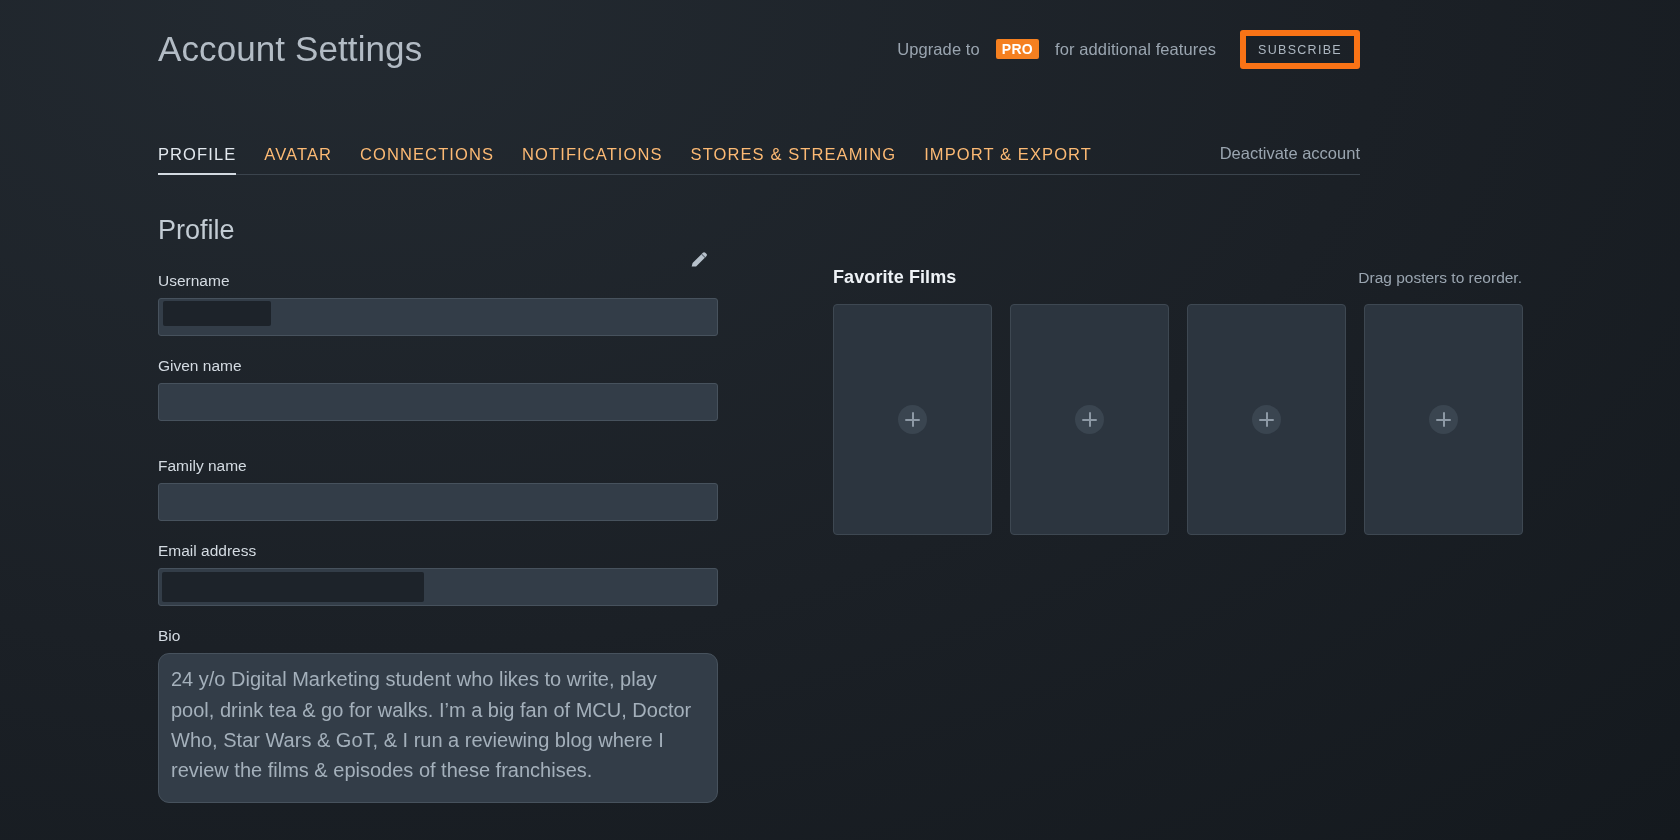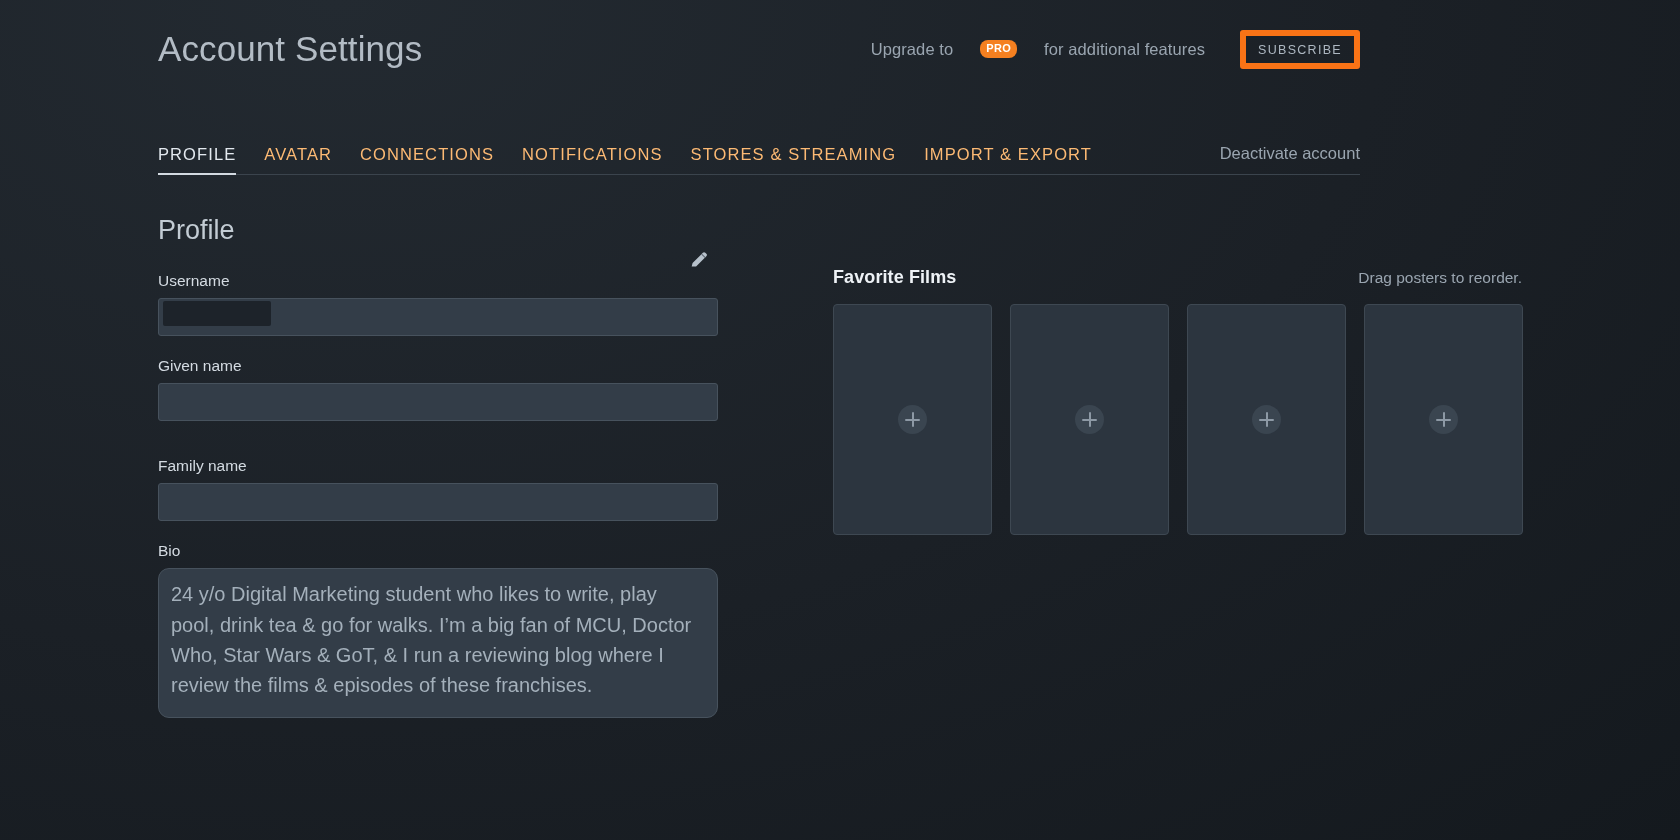--- a/index.html
+++ b/index.html
@@ -39,37 +39,37 @@
     font-size: 35px;
     font-weight: 300;
     color: #b3bcc5;
     letter-spacing: 0.1px;
     line-height: 1;
     padding-top: 4px;
   }
   .upgrade-wrap {
     display: flex;
     align-items: center;
-    gap: 27px;
+    gap: 16px;
     padding-top: 6px;
   }
   .upgrade-text {
     font-size: 16.5px;
     color: #9aa5b0;
     letter-spacing: 0.1px;
   }
   .pro-badge {
     display: inline-block;
     background: #f58020;
     color: #ffffff;
-    font-size: 11px;
+    font-size: 14px;
     font-weight: bold;
     letter-spacing: 0.3px;
     padding: 3px 6px 3px 6px;
-    border-radius: 8px;
+    border-radius: 2px;
     line-height: 1.05;
   }
   .subscribe-btn {
     margin-left: 8px;
     border: 6px solid #f97316;
     background: transparent;
     color: #aeb8c2;
     font-size: 12.5px;
     letter-spacing: 1.3px;
     padding: 7px 12px 6px 12px;
@@ -317,20 +317,26 @@
         <div class="field">
           <label class="field-label">Given name</label>
           <div class="input"></div>
         </div>
         <div class="field">
           <label class="field-label">Family name</label>
           <div class="input"></div>
         </div>
       </div>
 
+      <div class="field">
+        <label class="field-label">Email address</label>
+        <div class="input">
+          <span class="redact email"></span>
+        </div>
+      </div>
 
 
       <div class="field">
         <label class="field-label">Bio</label>
         <div class="textarea">24 y/o Digital Marketing student who likes to write, play pool, drink tea &amp; go for walks. I’m a big fan of MCU, Doctor Who, Star Wars &amp; GoT, &amp; I run a reviewing blog where I review the films &amp; episodes of these franchises.</div>
       </div>
     </div>
 
     <div class="col-right">
       <div class="films-head">

